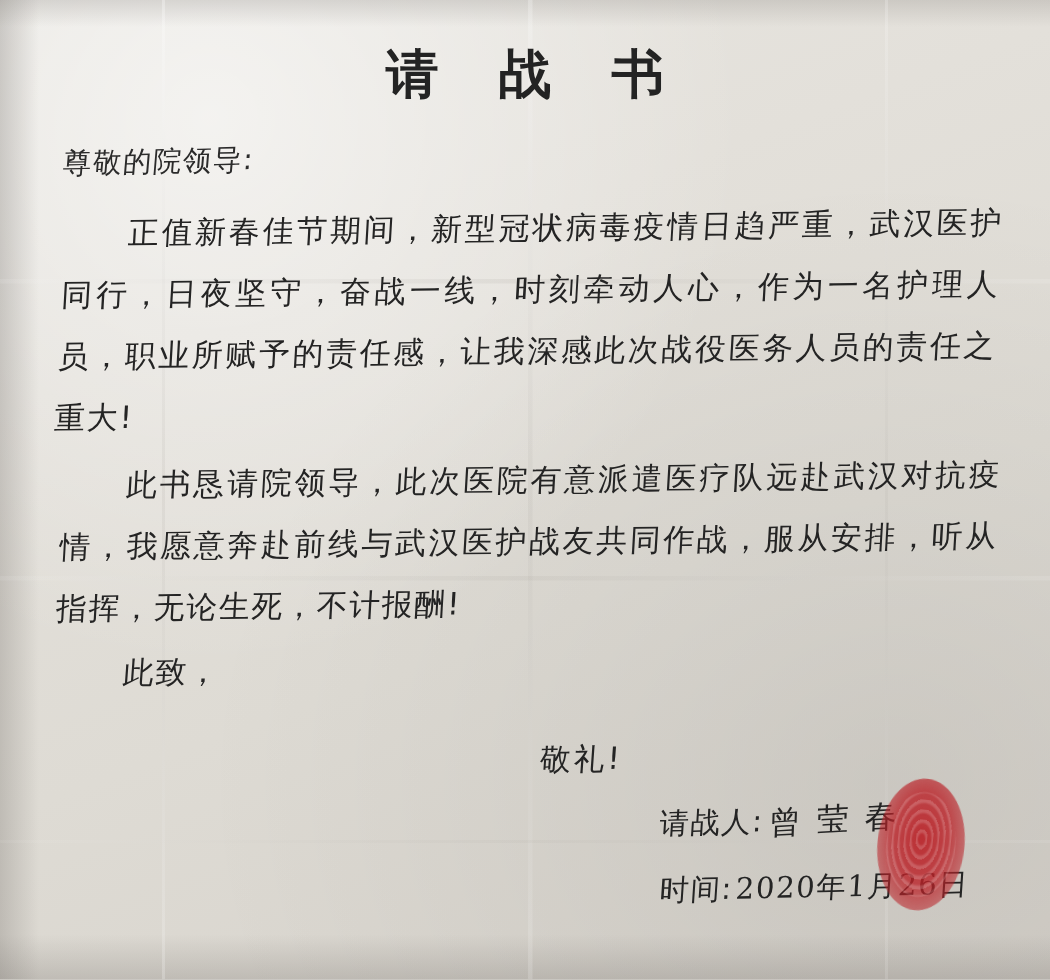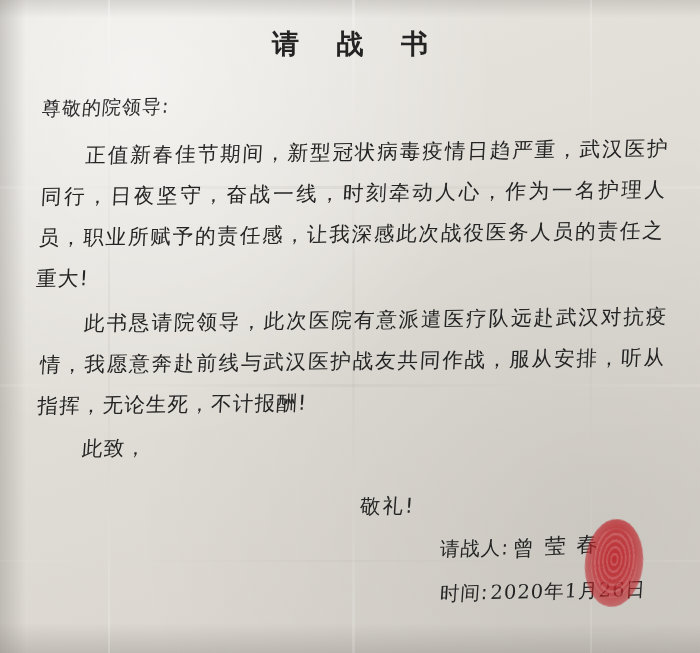--- a/index.html
+++ b/index.html
@@ -60,21 +60,21 @@
   }
 
   
   .doc-title {
     position: absolute;
     top: 26px;
     left: 0;
     width: 700px;
     text-align: center;
     font-family: "DejaVu Serif", serif;
-    font-size: 27px;
+    font-size: 35px;
     font-weight: 700;
     letter-spacing: 14px;
     color: #232323;
     text-indent: 14px;
   }
 
   .salutation {
     position: absolute;
     left: 42px;
     top: 95px;

